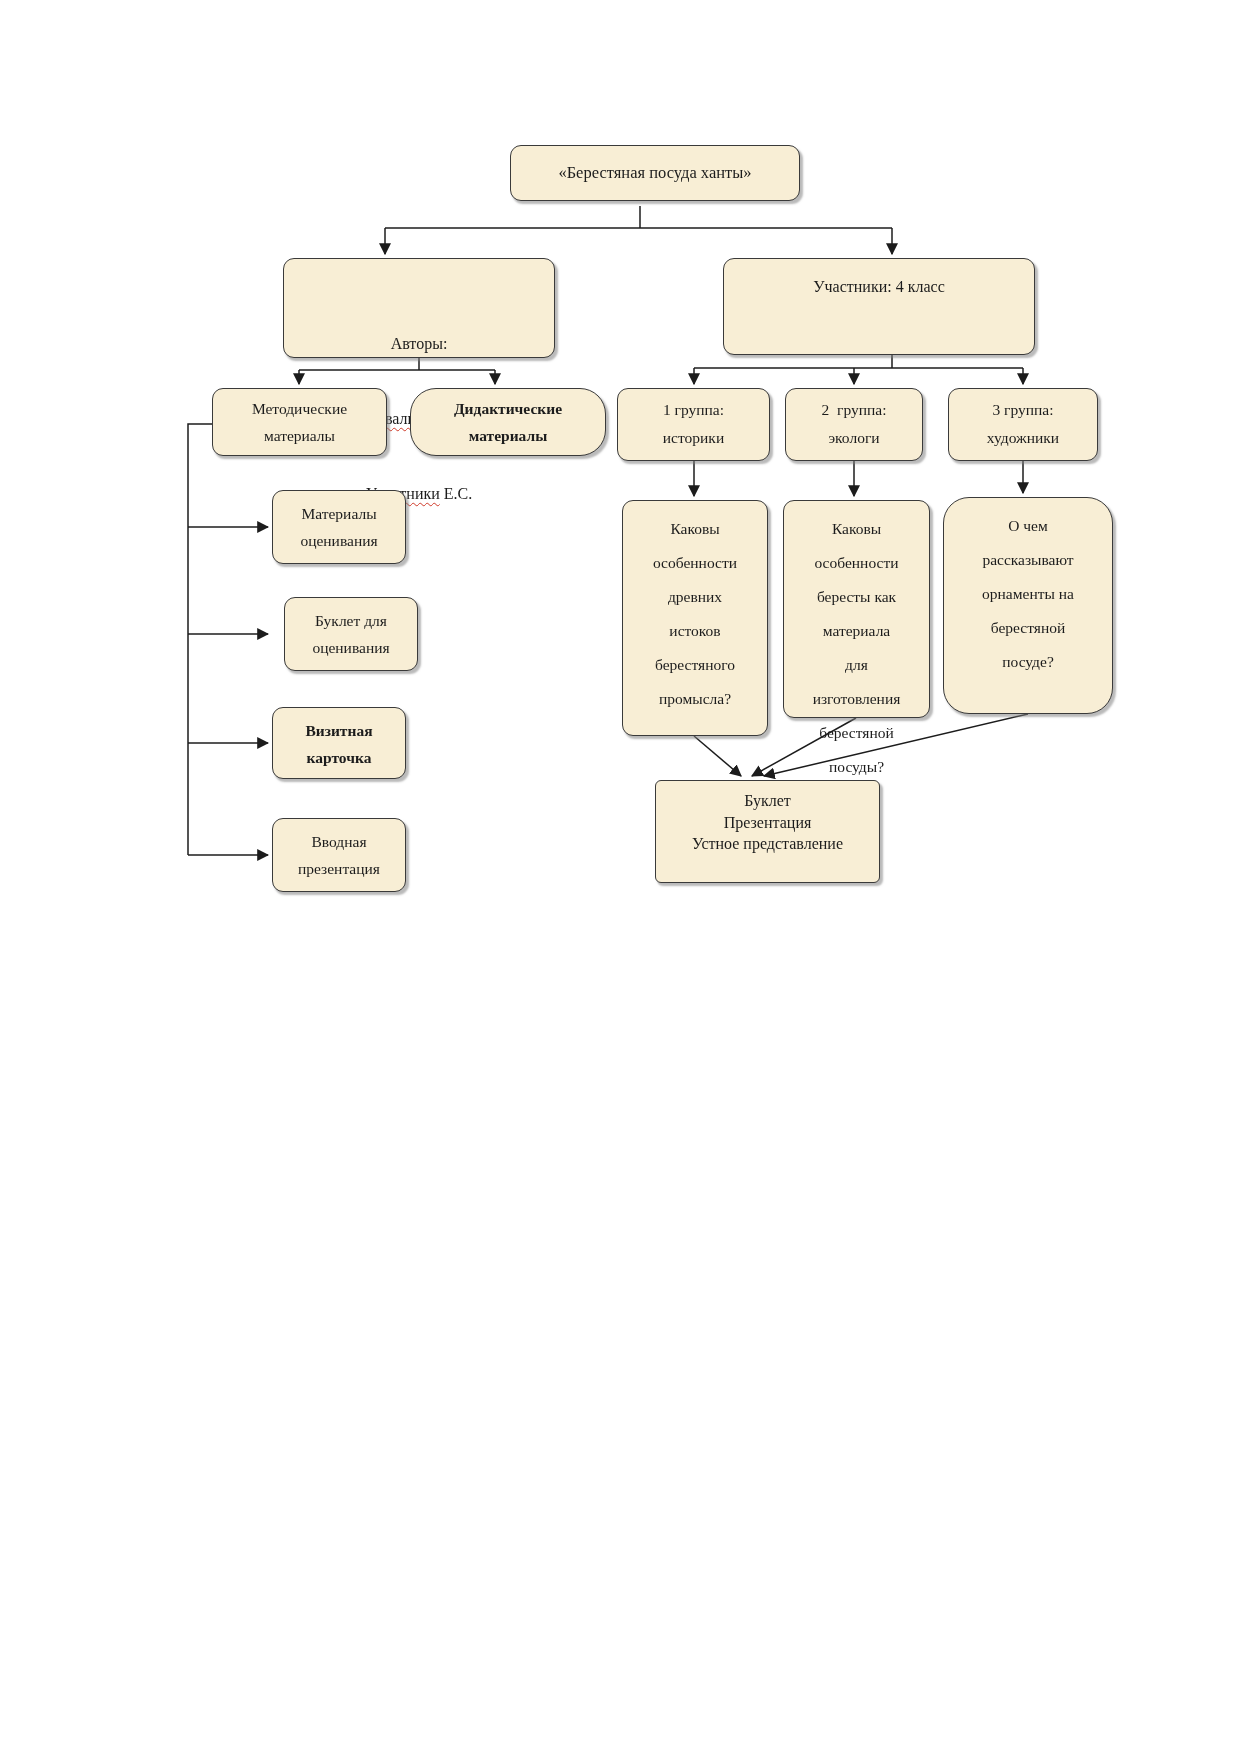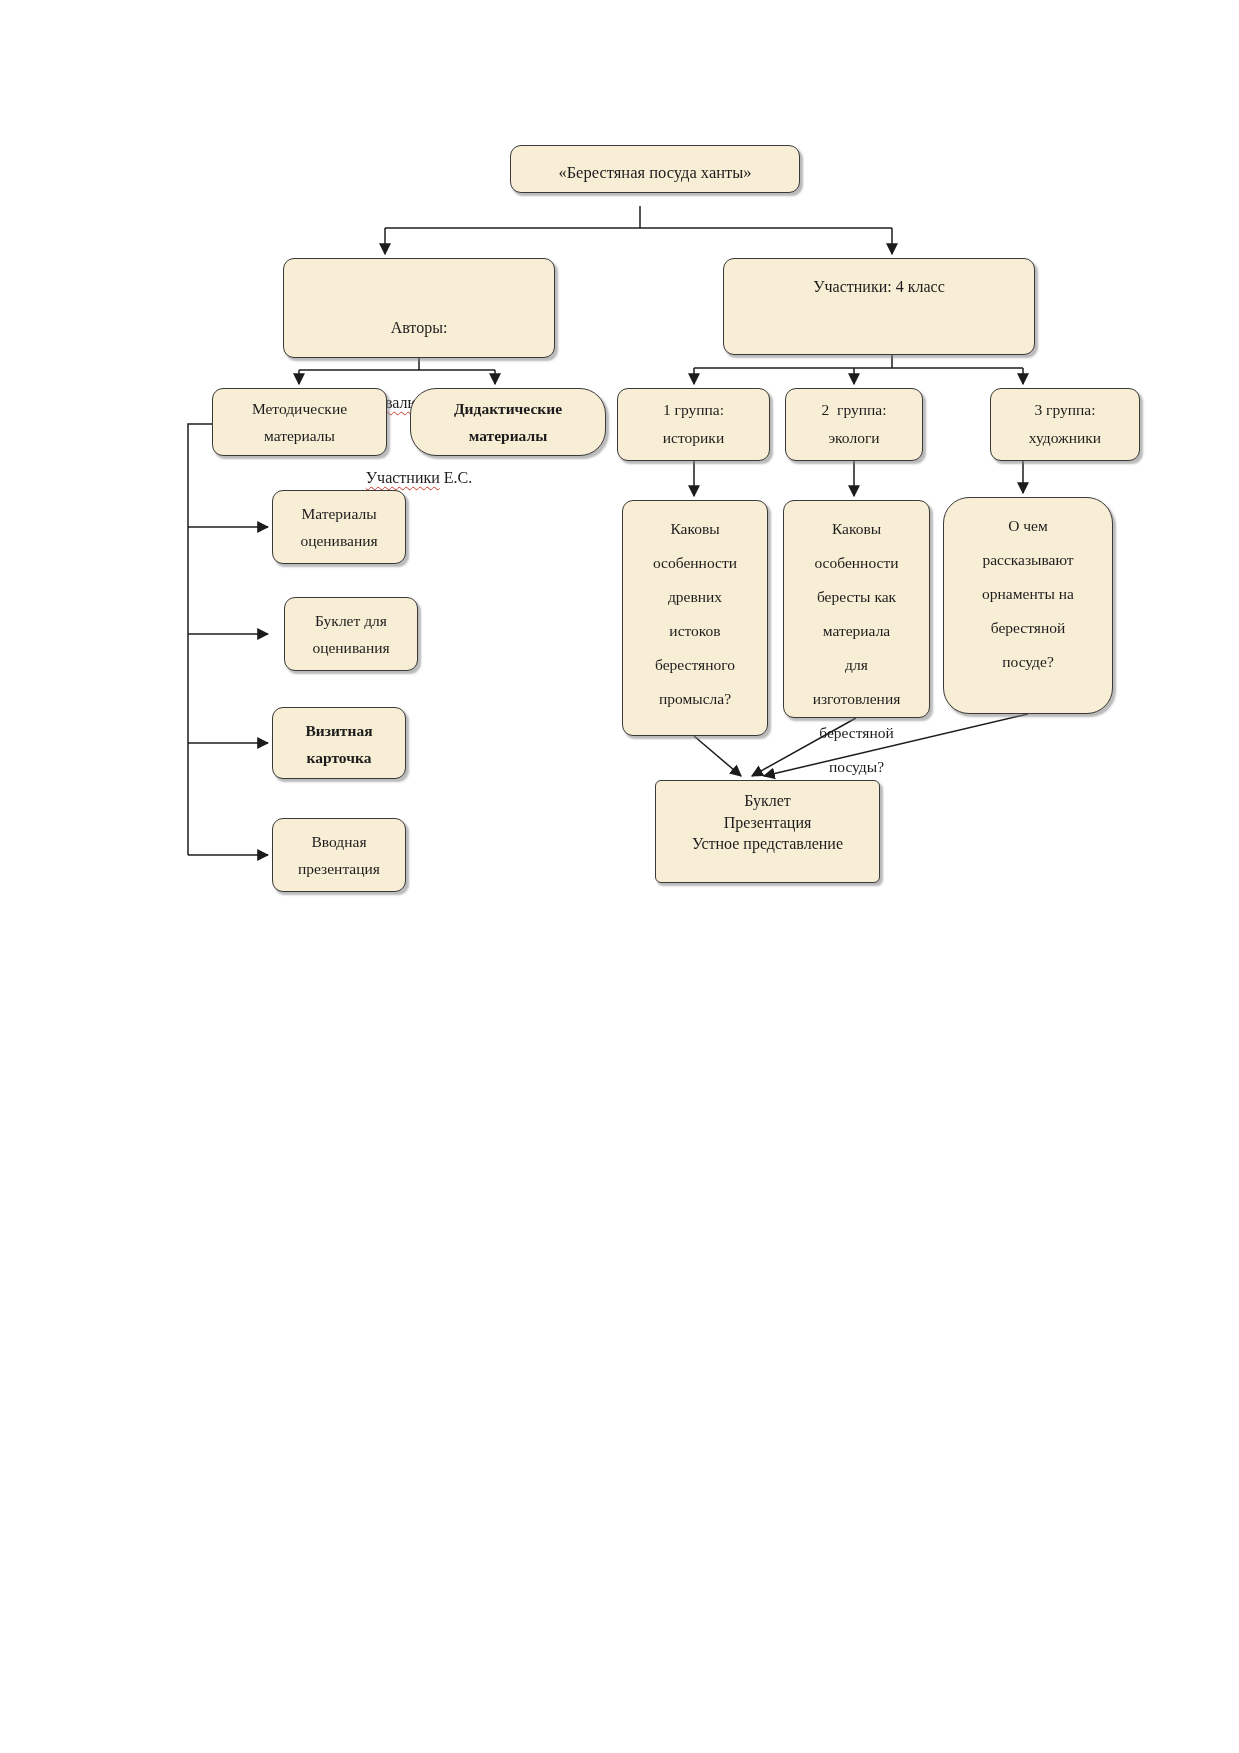--- a/index.html
+++ b/index.html
@@ -25,21 +25,21 @@
     border:1.6px solid #3a3a3a;
     border-radius:11px;
     box-shadow:2.5px 3px 2px rgba(130,130,130,0.55);
     text-align:center;
     white-space:pre-wrap;
     font-size:16px;
     line-height:26px;
     color:#1c1c1c;
   }
   .n-title      { padding-top:14px; font-size:16.5px; }
-  .n-authors    { padding-top:6px;  line-height:25px; }
+  .n-authors    { padding-top:22px;  line-height:25px; }
   .n-participants{ padding-top:15px; }
   .n-two        { padding-top:6px;  line-height:27px; font-size:15.5px; }
   .n-didactic   { font-weight:700; }
   .n-item       { padding-top:9px;  line-height:27px; font-size:15.5px; }
   .n-item-bold  { font-weight:700; }
   .n-group      { padding-top:7px;  line-height:28px; font-size:15.5px; }
   .n-question   { padding-top:11px; line-height:34px; font-size:15.5px; }
   .n-result     { padding-top:9px;  line-height:21.5px;border-radius:6px; }
   .wavy{
     text-decoration-line:underline;
@@ -87,21 +87,21 @@
       <path d="M1028,714 L764,776" marker-end="url(#arr)"></path>
 
       <path d="M212,424 L188,424 L188,855"></path>
       <path d="M188,527 L268,527" marker-end="url(#arr)"></path>
       <path d="M188,634 L268,634" marker-end="url(#arr)"></path>
       <path d="M188,743 L268,743" marker-end="url(#arr)"></path>
       <path d="M188,855 L268,855" marker-end="url(#arr)"></path>
     </g>
   </svg>
 
-  <div class="node n-title" style="left:510px;top:145px;width:290px;height:48px;">«Берестяная посуда ханты»</div>
+  <div class="node n-title" style="left:510px;top:145px;width:290px;height:56px;">«Берестяная посуда ханты»</div>
 
   <div class="node n-authors" style="left:283px;top:258px;width:272px;height:100px;">
     <div>Авторы:</div>
     <div><span class="wavy">Товалюк</span><span> А.М.;</span></div>
     <div><span class="wavy">Участники</span><span> Е.С.</span></div>
   </div>
 
   <div class="node n-participants" style="left:723px;top:258px;width:312px;height:97px;">Участники: 4 класс</div>
 
   <div class="node n-two" style="left:212px;top:388px;width:175px;height:68px;">Методические
@@ -116,21 +116,21 @@
 оценивания</div>
   <div class="node n-item n-item-bold" style="left:272px;top:707px;width:134px;height:72px;">Визитная
 карточка</div>
   <div class="node n-item" style="left:272px;top:818px;width:134px;height:74px;">Вводная
 презентация</div>
 
   <div class="node n-group" style="left:617px;top:388px;width:153px;height:73px;">1 группа:
 историки</div>
   <div class="node n-group" style="left:785px;top:388px;width:138px;height:73px;">2  группа:
 экологи</div>
-  <div class="node n-group" style="left:948px;top:388px;width:150px;height:73px;margin-left:42px;">3 группа:
+  <div class="node n-group" style="left:948px;top:388px;width:150px;height:73px;">3 группа:
 художники</div>
 
   <div class="node n-question" style="left:622px;top:500px;width:146px;height:236px;">Каковы
 особенности
 древних
 истоков
 берестяного
 промысла?</div>
   <div class="node n-question" style="left:783px;top:500px;width:147px;height:218px;">Каковы
 особенности

